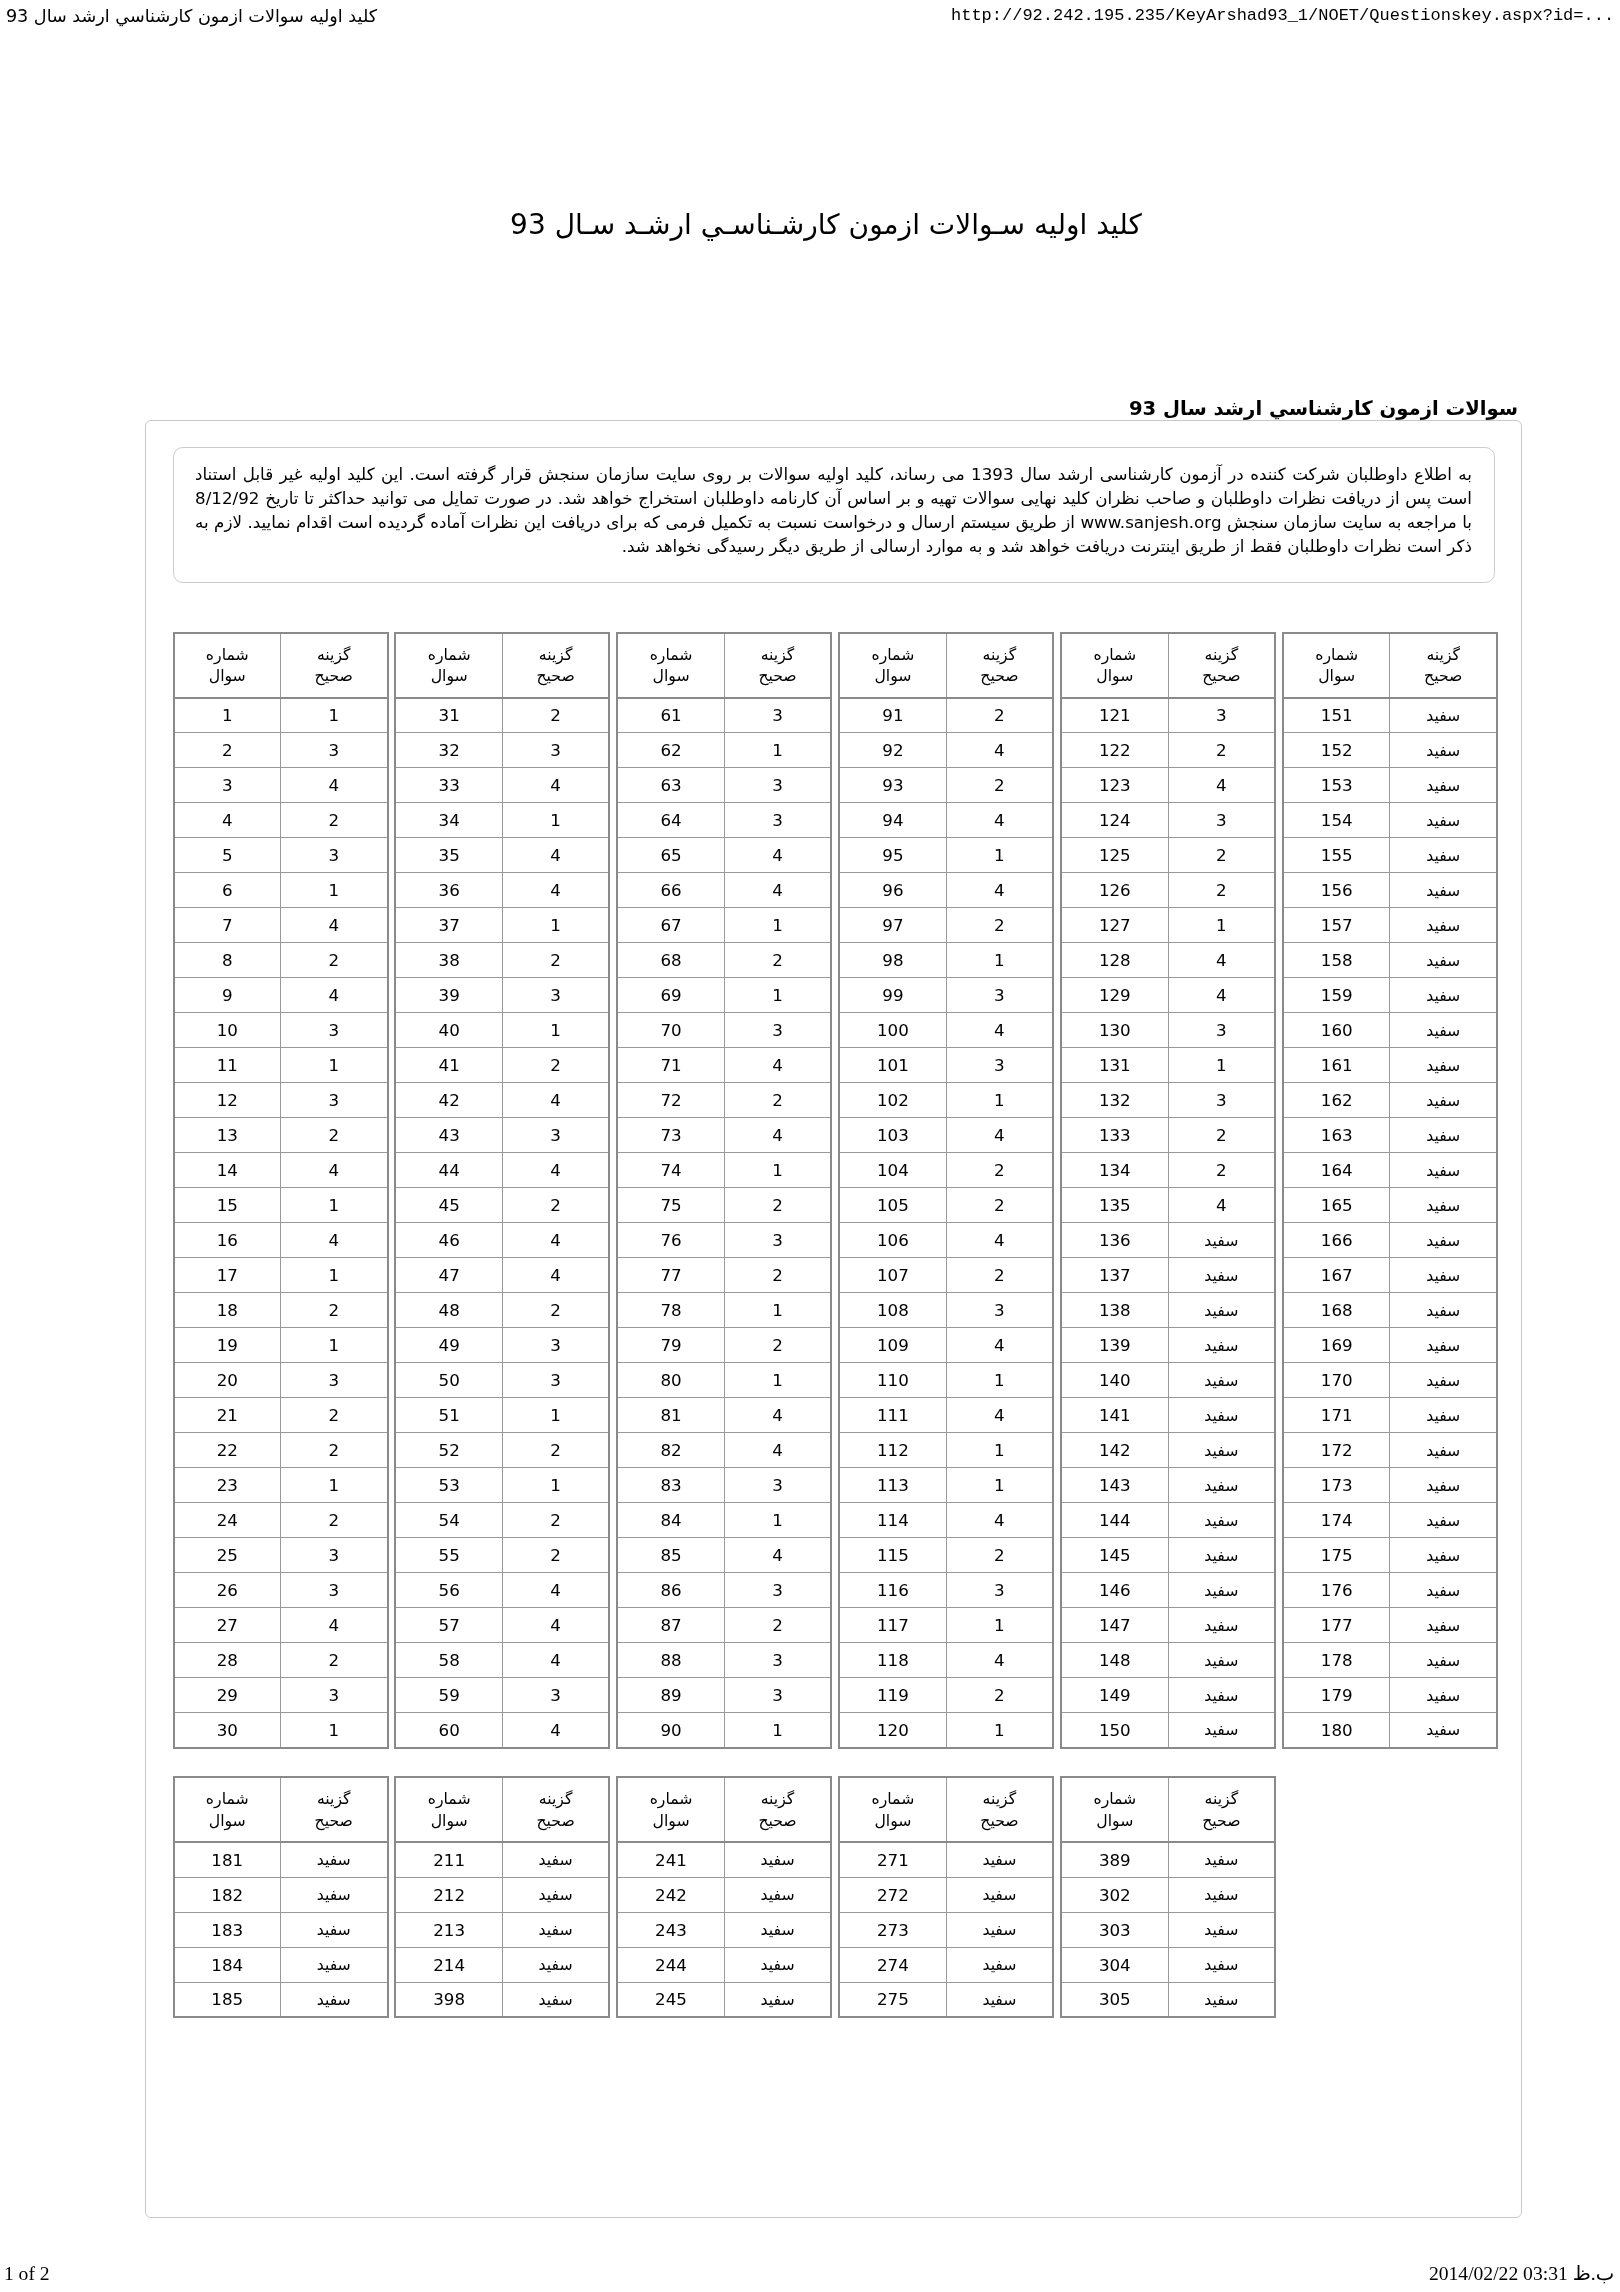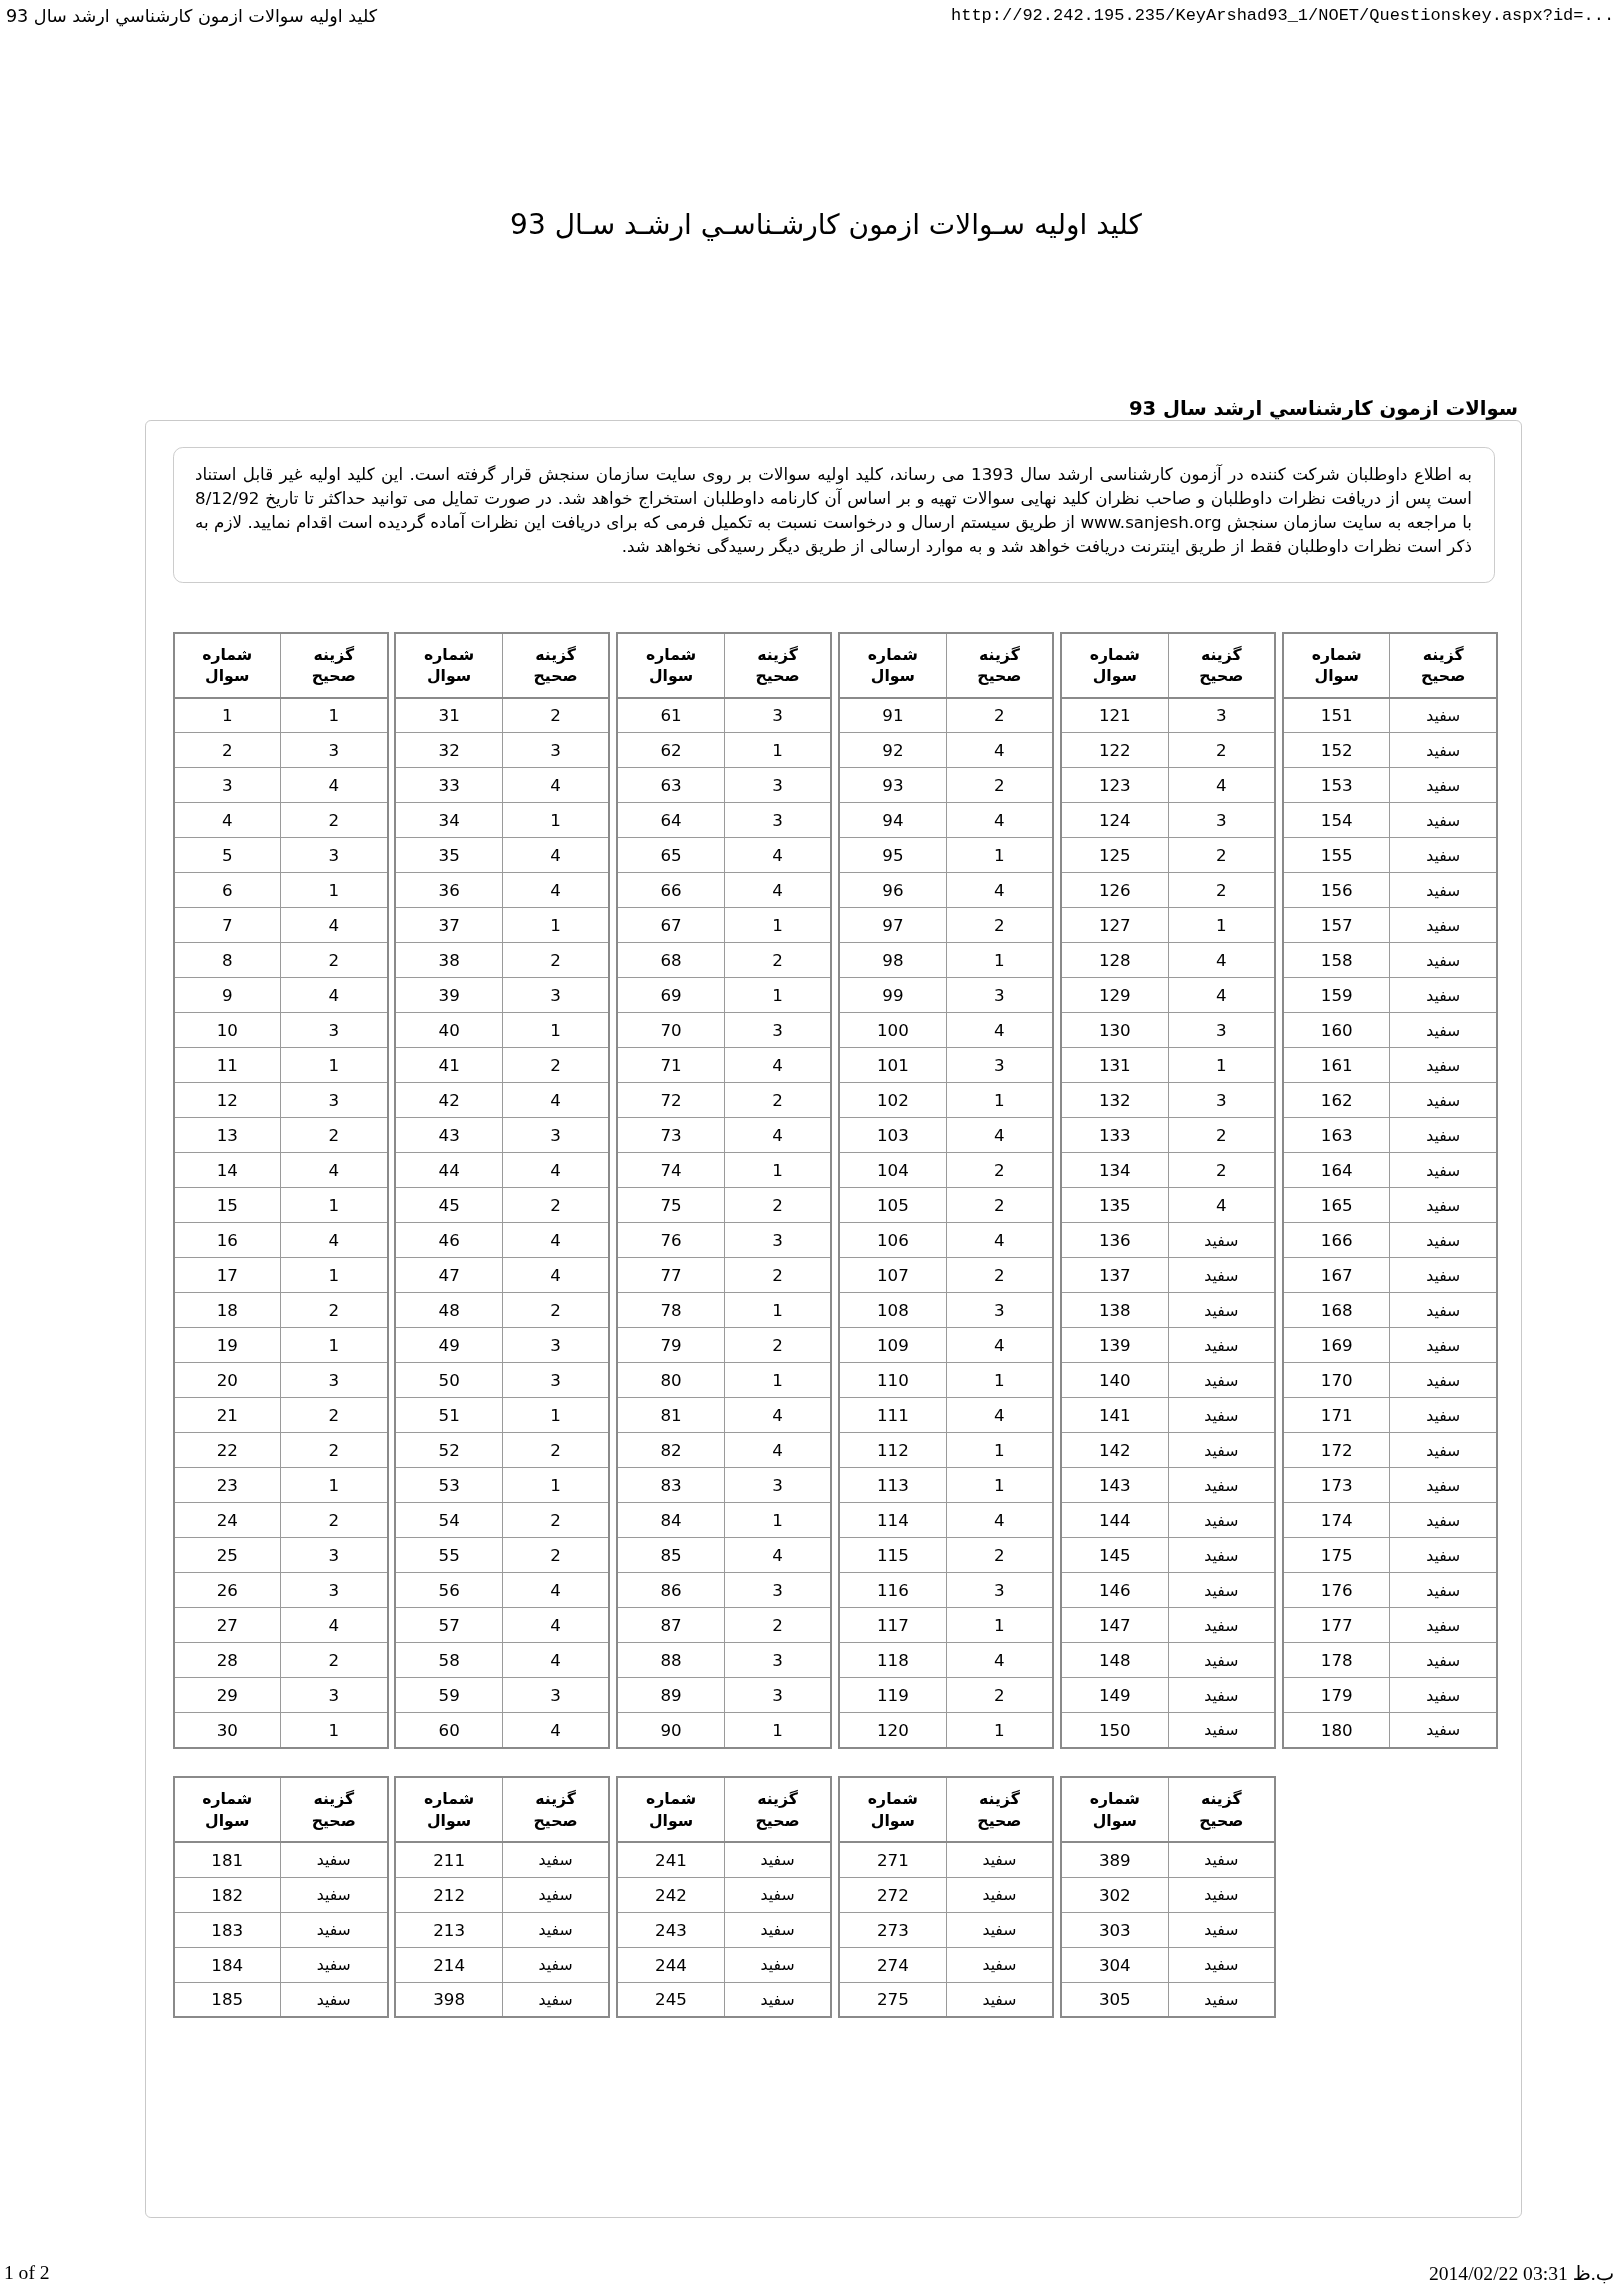--- a/index.html
+++ b/index.html
@@ -11,21 +11,21 @@
   }
   
   .print-header{
     position:absolute;top:5.9px;left:5.9px;right:5.9px;
     display:flex;justify-content:space-between;align-items:flex-start;
   }
   .ph-left{direction:rtl;font-size:17.6px;font-family:"DejaVu Sans",sans-serif;}
   .ph-right{font-family:Liberation Mono, monospace;font-size:17px;}
   .print-footer{
     position:absolute;bottom:7.8px;left:3.9px;right:5.9px;
-    display:flex;justify-content:space-between;align-items:flex-start;
+    display:flex;justify-content:space-between;align-items:center;
     font-family:"Liberation Serif",serif;font-size:19.6px;
   }
   
   .main-title{
     position:absolute;top:208px;left:16px;width:100%;
     text-align:center;direction:rtl;font-size:28px;font-weight:400;
   }
   .sub-title{
     position:absolute;top:353px;right:102px;
     direction:rtl;font-size:19.6px;font-weight:bold;margin-top:44px;
@@ -60,21 +60,21 @@
   .answers-grid.bottom{margin-top:27.4px;}
   .answer-table{
     border-collapse:collapse;flex:0 0 auto;width:216px;
     border:2px solid #8a8a8a;table-layout:fixed;
   }
   .answer-table th,.answer-table td{
     border:1px solid #9a9a9a;text-align:center;vertical-align:middle;
     width:50%;box-sizing:border-box;
   }
   .answer-table th{
-    font-size:15.7px;font-weight:bold;height:65px;line-height:21.6px;
+    font-size:15.7px;font-weight:normal;height:65px;line-height:21.6px;
     border-bottom:2px solid #8a8a8a;direction:rtl;padding:2px 0;
   }
   .answer-table td{height:35px;font-size:16.7px;}
   .answer-table td.blank{direction:rtl;font-size:15.7px;}
 </style>
 </head>
 <body>
 
 <div class="print-header">
   <span class="ph-left">کلید اولیه سوالات ازمون کارشناسي ارشد سال 93</span>

